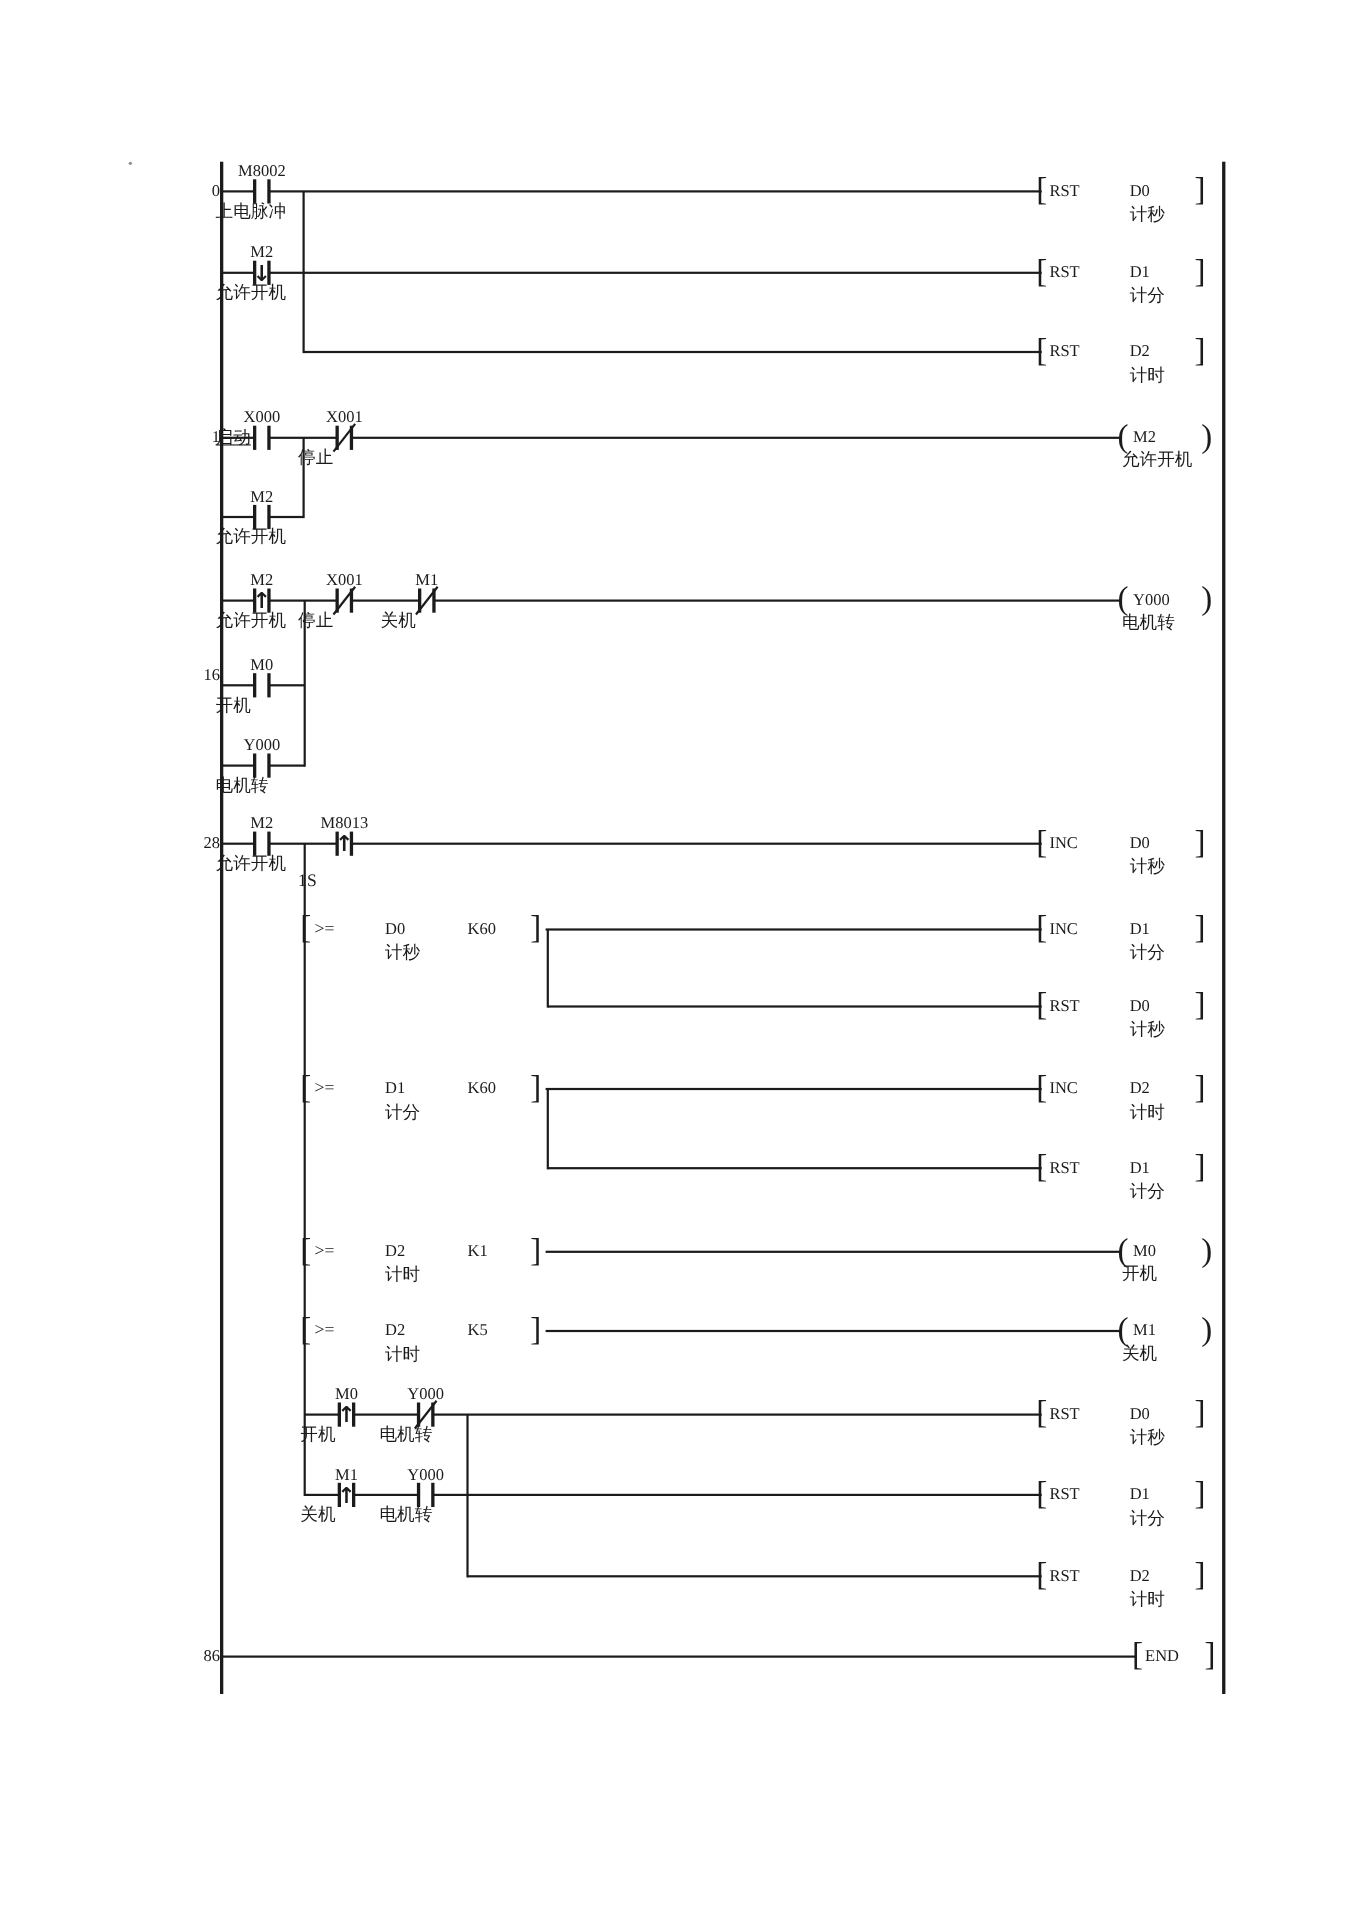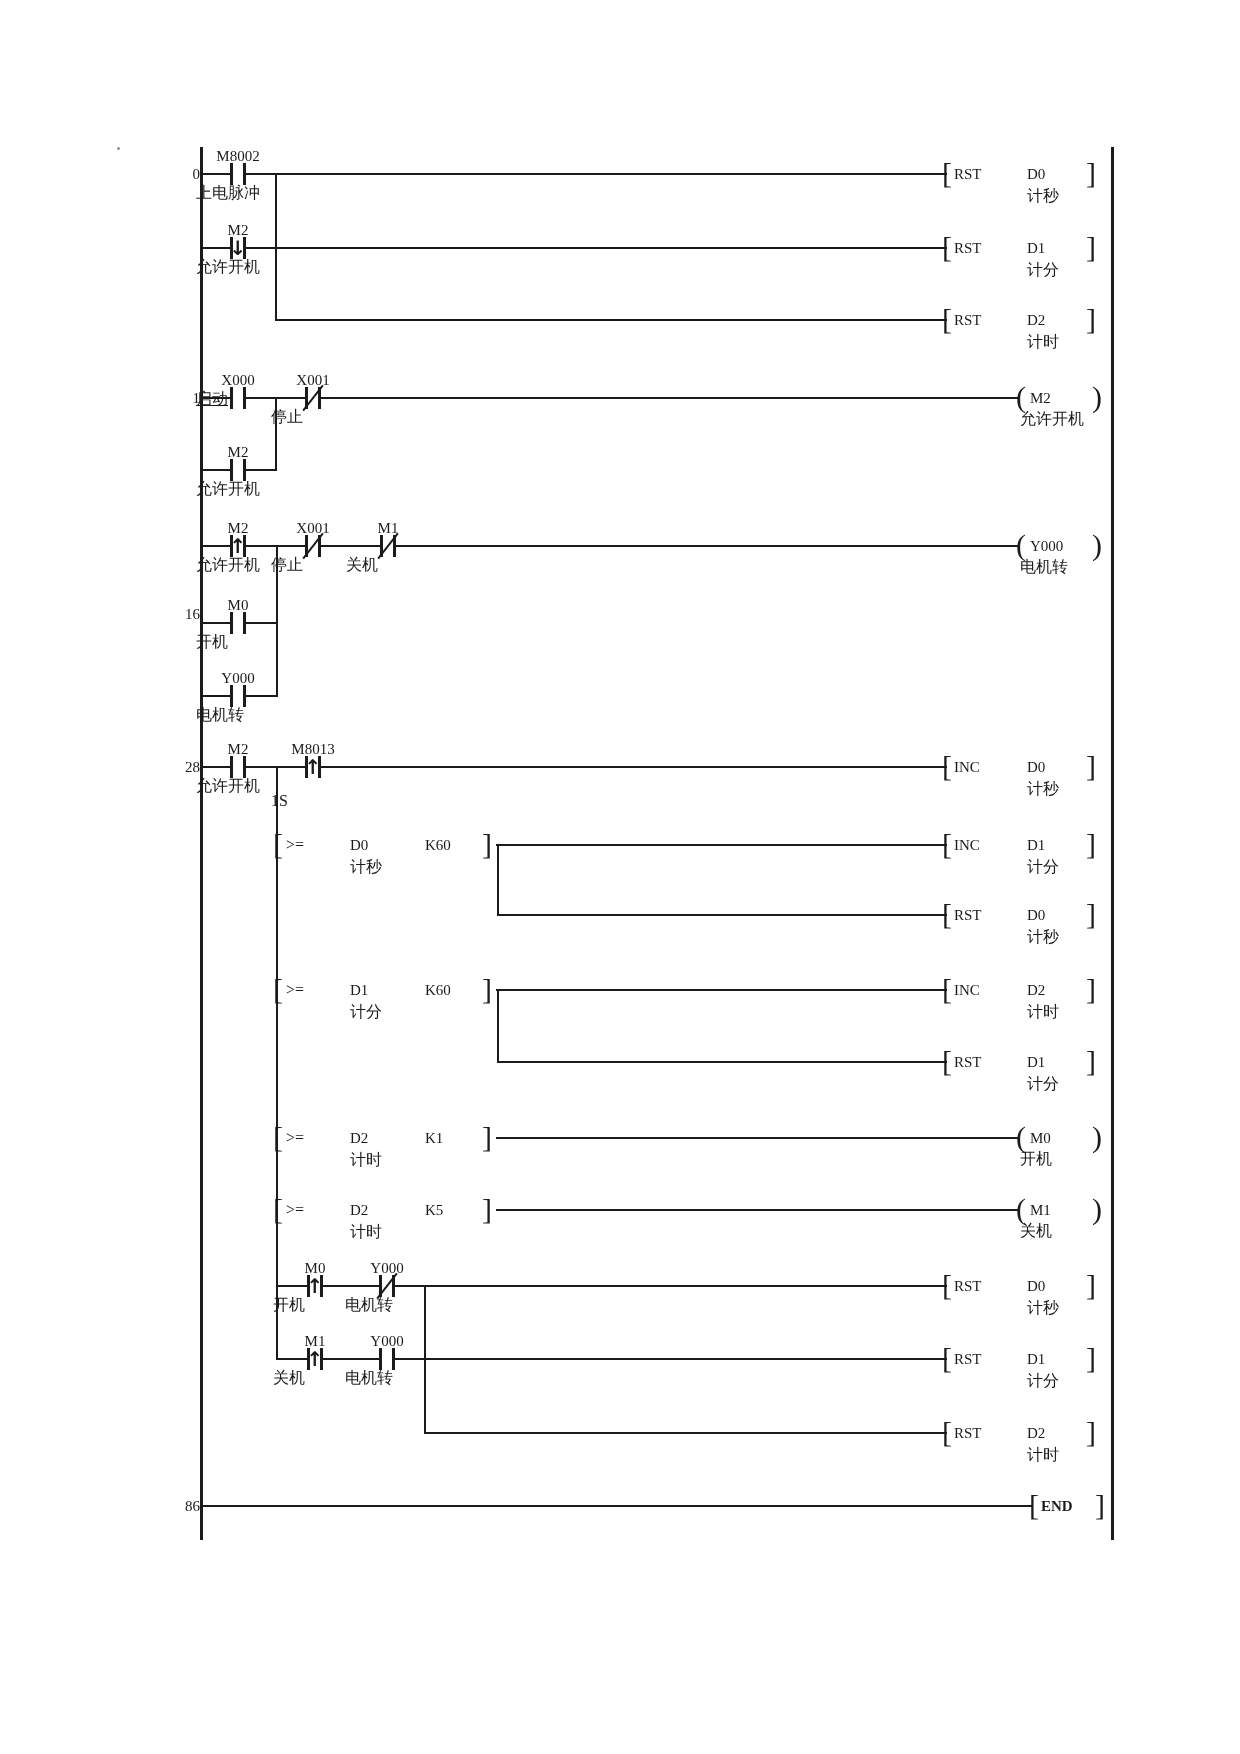--- a/index.html
+++ b/index.html
@@ -220,21 +220,21 @@
     <div class="abs txt opd" style="left: 954px; top: 1349px;">RST</div>
     <div class="abs txt opd" style="left: 1027px; top: 1349px;">D1</div>
     <div class="abs txt glyph" style="left: 1086px; top: 1339px; height: 40px;">]</div>
     <div class="abs txt cmt" style="left: 1027px; top: 1371px;">计分</div>
     <div class="abs txt glyph" style="left: 942px; top: 1413px; height: 40px;">[</div>
     <div class="abs txt opd" style="left: 954px; top: 1423px;">RST</div>
     <div class="abs txt opd" style="left: 1027px; top: 1423px;">D2</div>
     <div class="abs txt glyph" style="left: 1086px; top: 1413px; height: 40px;">]</div>
     <div class="abs txt cmt" style="left: 1027px; top: 1445px;">计时</div>
     <div class="abs txt glyph" style="left: 1029px; top: 1486px; height: 40px;">[</div>
-    <div class="abs txt opd" style="left: 1041px; top: 1496px; font-weight: bold;">END</div>
+    <div class="abs txt opd" style="left: 1041px; top: 1496px;">END</div>
     <div class="abs txt glyph" style="left: 1095px; top: 1486px; height: 40px;">]</div>
     <div class="abs txt glyph" style="left: 1016px; top: 378px; height: 40px;">(</div>
     <div class="abs txt opd" style="left: 1030px; top: 388px;">M2</div>
     <div class="abs txt glyph" style="left: 1092px; top: 378px; height: 40px;">)</div>
     <div class="abs txt cmt" style="left: 1020px; top: 409px;">允许开机</div>
     <div class="abs txt glyph" style="left: 1016px; top: 526px; height: 40px;">(</div>
     <div class="abs txt opd" style="left: 1030px; top: 536px;">Y000</div>
     <div class="abs txt glyph" style="left: 1092px; top: 526px; height: 40px;">)</div>
     <div class="abs txt cmt" style="left: 1020px; top: 557px;">电机转</div>
     <div class="abs txt glyph" style="left: 1016px; top: 1118px; height: 40px;">(</div>

